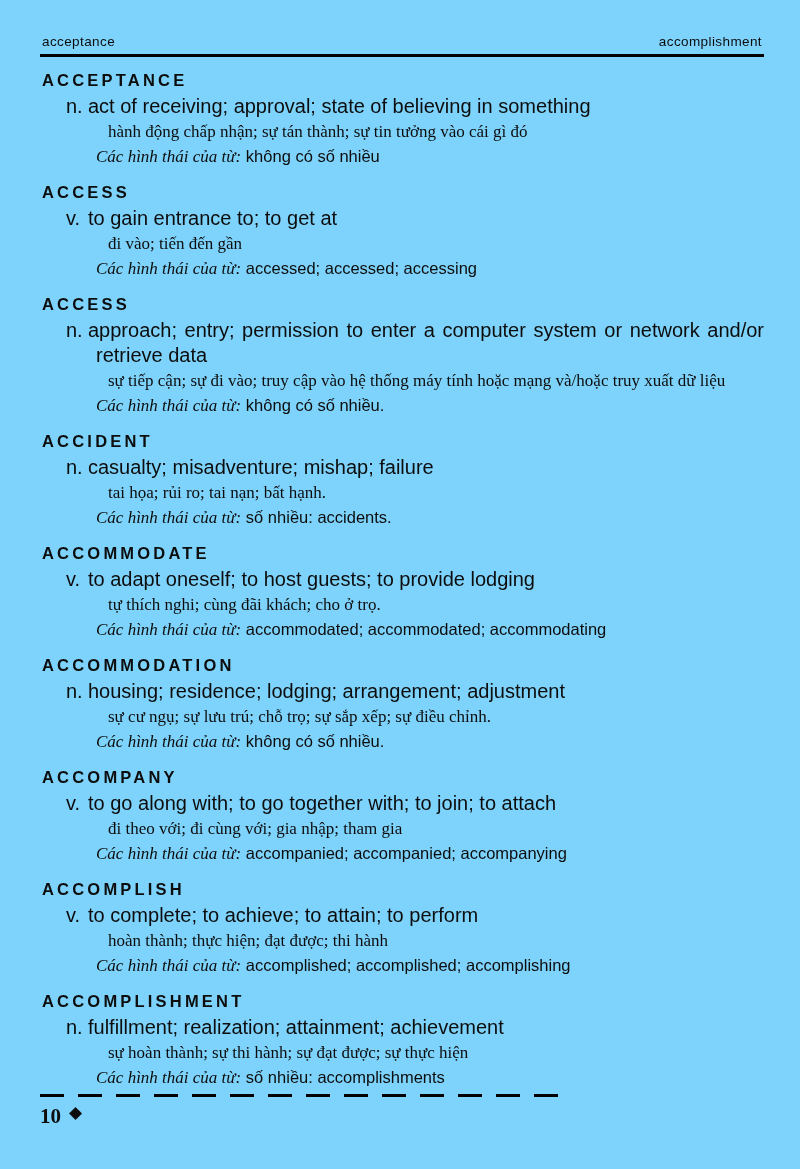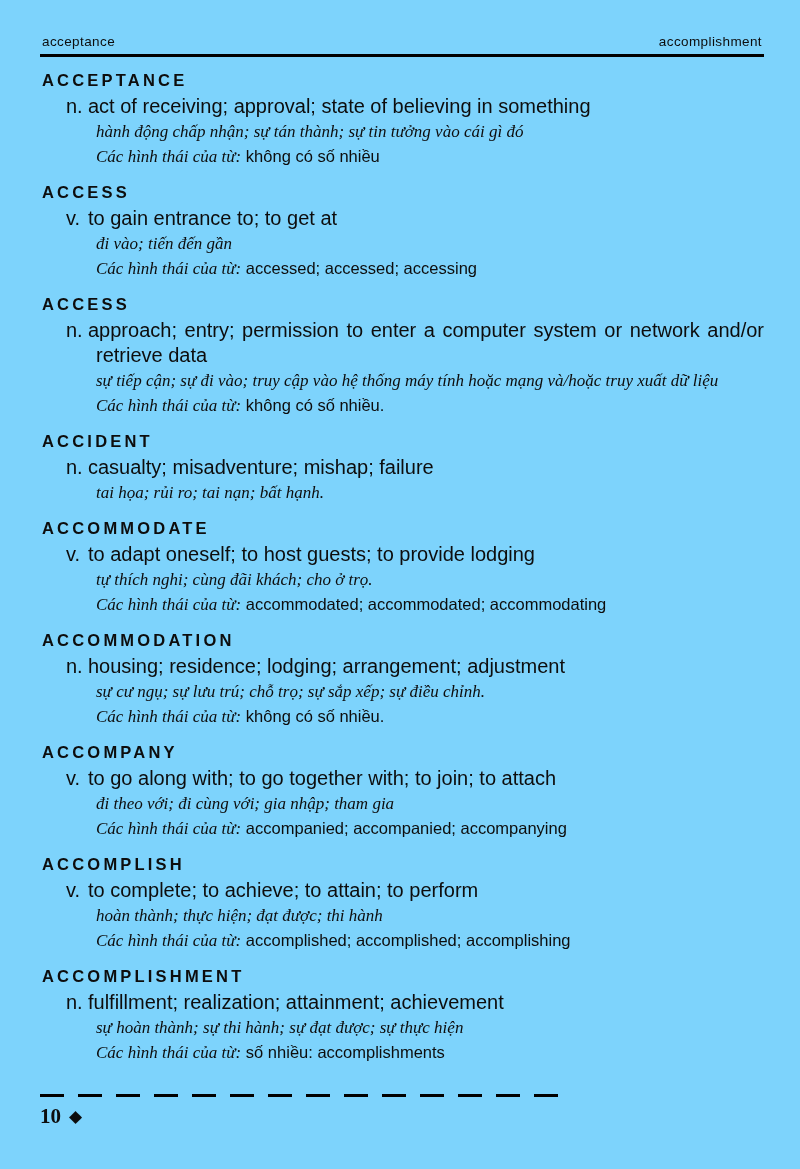--- a/index.html
+++ b/index.html
@@ -42,23 +42,22 @@
   .entry-body { margin-left: 26px; }
   .def-line {
     font-size: 20px;
     line-height: 25px;
     text-align: justify;
     padding-left: 30px;
     text-indent: -30px;
   }
   .pos { display: inline-block; width: 22px; text-indent: 0; }
   .translation {
-    margin-left: 30px;
+    margin-left: 42px;
     font-family: "Liberation Serif", serif;
-    font-style: italic;
     font-size: 17px;
     line-height: 25px;
     text-align: justify;
   }
   .forms-line {
     margin-left: 30px;
     font-size: 16.5px;
     line-height: 25px;
   }
   .forms-label {
@@ -74,21 +73,20 @@
     bottom: 40px;
   }
   .footer-dashes {
     width: 522px;
     height: 3px;
     background: repeating-linear-gradient(90deg, #000 0 24px, transparent 24px 38px);
     margin-bottom: 7px;
   }
   .pageno-row {
     display: flex;
-    align-items: center;
     gap: 8px;
     font-family: "Liberation Serif", serif;
     font-weight: 700;
     font-size: 21px;
   }
   .diamond { font-size: 17px; line-height: 1; font-family: "DejaVu Sans", sans-serif; font-weight: 400; }
 </style>
 </head>
 <body>
 
@@ -143,20 +141,24 @@
     </div>
   </section>
 
   <section class="entry">
     <h2 class="headword">ACCIDENT</h2>
     <div class="entry-body">
       <div class="def-line">
         <span class="pos">n.</span><span>casualty; misadventure; mishap; failure</span>
       </div>
       <div class="translation">tai họa; rủi ro; tai nạn; bất hạnh.</div>
+      <div class="forms-line">
+        <span class="forms-label">Các hình thái của từ:</span>
+        <span class="forms-value">số nhiều: accidents.</span>
+      </div>
     </div>
   </section>
 
   <section class="entry">
     <h2 class="headword">ACCOMMODATE</h2>
     <div class="entry-body">
       <div class="def-line">
         <span class="pos">v.</span><span>to adapt oneself; to host guests; to provide lodging</span>
       </div>
       <div class="translation">tự thích nghi; cùng đãi khách; cho ở trọ.</div>

